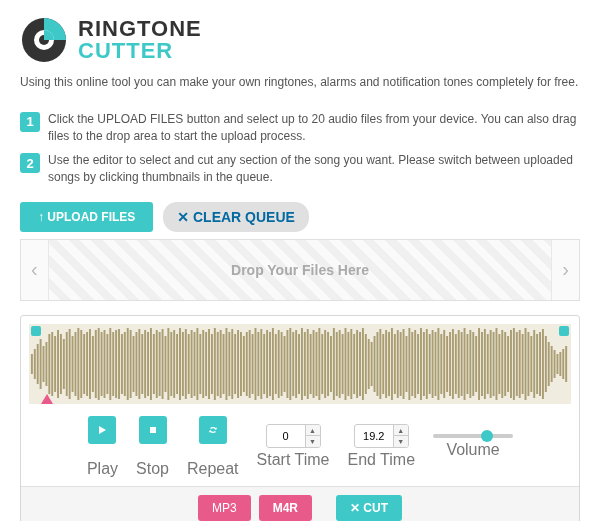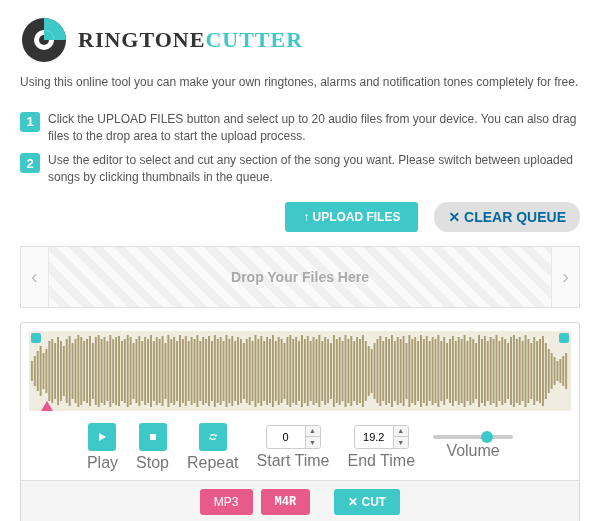--- a/index.html
+++ b/index.html
@@ -24,22 +24,22 @@
       margin-bottom: 10px;
     }
     .logo-icon {
       width: 48px;
       height: 48px;
       margin-right: 10px;
       flex-shrink: 0;
     }
     .logo-text {
       display: flex;
+      flex-direction: column;
       line-height: 1;
-      font-family: Liberation Serif, serif;
     }
     .logo-ringtone {
       font-size: 22px;
       font-weight: 900;
       color: #333;
       letter-spacing: 1px;
     }
     .logo-cutter {
       font-size: 22px;
       font-weight: 900;
@@ -77,23 +77,23 @@
       margin-top: 1px;
     }
     .step-text {
       font-size: 12px;
       color: #555;
       line-height: 1.4;
     }
     
     .btn-row {
       display: flex;
-      justify-content: flex-end;
-      gap: 16px;
-      margin-bottom: 14px;
+      justify-content: flex-start;
+      gap: 10px;
+      margin-bottom: 7px;
     }
     .btn-upload {
       background: #3ec8c8;
       color: #fff;
       border: none;
       padding: 7px 18px;
       font-size: 12px;
       font-weight: bold;
       border-radius: 3px;
       cursor: pointer;
@@ -207,21 +207,21 @@
       display: flex;
       align-items: center;
       justify-content: center;
       gap: 18px;
       padding: 8px 10px;
     }
     .ctrl-group {
       display: flex;
       flex-direction: column;
       align-items: center;
-      gap: 3px;
+      gap: 16px;
     }
     .ctrl-btn {
       width: 28px;
       height: 28px;
       border: none;
       border-radius: 3px;
       cursor: pointer;
       display: flex;
       align-items: center;
       justify-content: center;
@@ -323,21 +323,20 @@
     }
     .btn-m4r {
       background: #e85a8a;
       color: #fff;
       border: none;
       padding: 6px 14px;
       font-size: 12px;
       font-weight: bold;
       border-radius: 3px;
       cursor: pointer;
-      font-family: Liberation Mono, monospace;
     }
     .btn-cut {
       background: #3ec8c8;
       color: #fff;
       border: none;
       padding: 6px 14px;
       font-size: 12px;
       font-weight: bold;
       border-radius: 3px;
       cursor: pointer;

